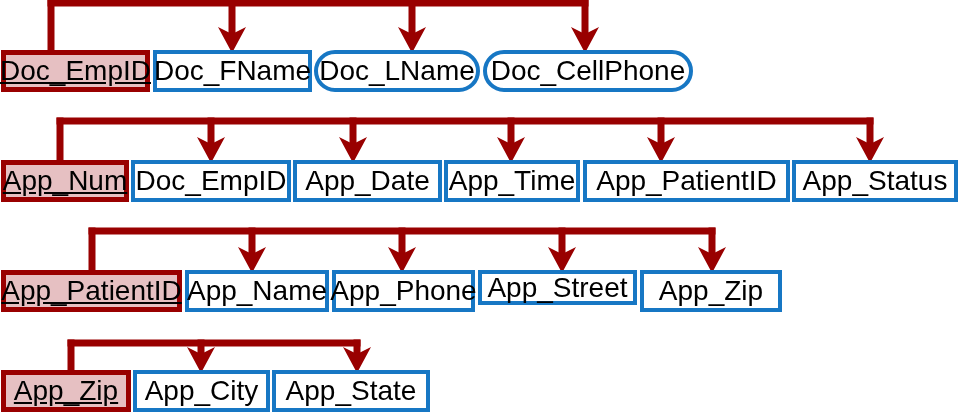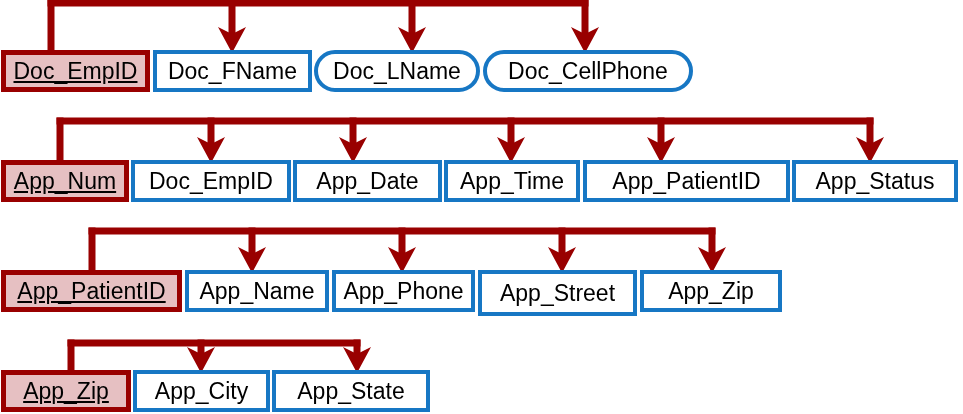--- a/index.html
+++ b/index.html
@@ -15,21 +15,21 @@
     position: absolute;
     left: 0; top: 0;
     width: 963px; height: 414px;
   }
   .box {
     position: absolute;
     box-sizing: border-box;
     display: flex;
     align-items: center;
     justify-content: center;
-    font-size: 23px;
+    font-size: 28px;
     line-height: 1;
     color: var(--text, #000);
     white-space: nowrap;
   }
   .box.attr {
     background: var(--attr-fill, #fff);
     border: 4px solid var(--attr-border, #1777C4);
   }
   .box.key {
     background: var(--key-fill, #E6C0C2);
@@ -120,21 +120,21 @@
       </div>
       <div class="box key" style="left: 1px; top: 270px; width: 181px; height: 42px;">
         <span class="lbl">App_PatientID</span>
       </div>
       <div class="box attr" style="left: 185px; top: 270px; width: 144px; height: 42px; text-align: right;">
         <span class="lbl">App_Name</span>
       </div>
       <div class="box attr" style="left: 332px; top: 270px; width: 143px; height: 42px;">
         <span class="lbl">App_Phone</span>
       </div>
-      <div class="box attr" style="left: 478px; top: 270px; width: 159px; height: 46px;">
+      <div class="box attr" style="left: 478px; top: 270px; width: 159px; height: 35px;">
         <span class="lbl">App_Street</span>
       </div>
       <div class="box attr" style="left: 640px; top: 270px; width: 142px; height: 42px;">
         <span class="lbl">App_Zip</span>
       </div>
       <div class="box key" style="left: 1px; top: 370px; width: 130px; height: 42px;">
         <span class="lbl">App_Zip</span>
       </div>
       <div class="box attr" style="left: 133px; top: 370px; width: 137px; height: 42px; text-align: center;">
         <span class="lbl">App_City</span>

